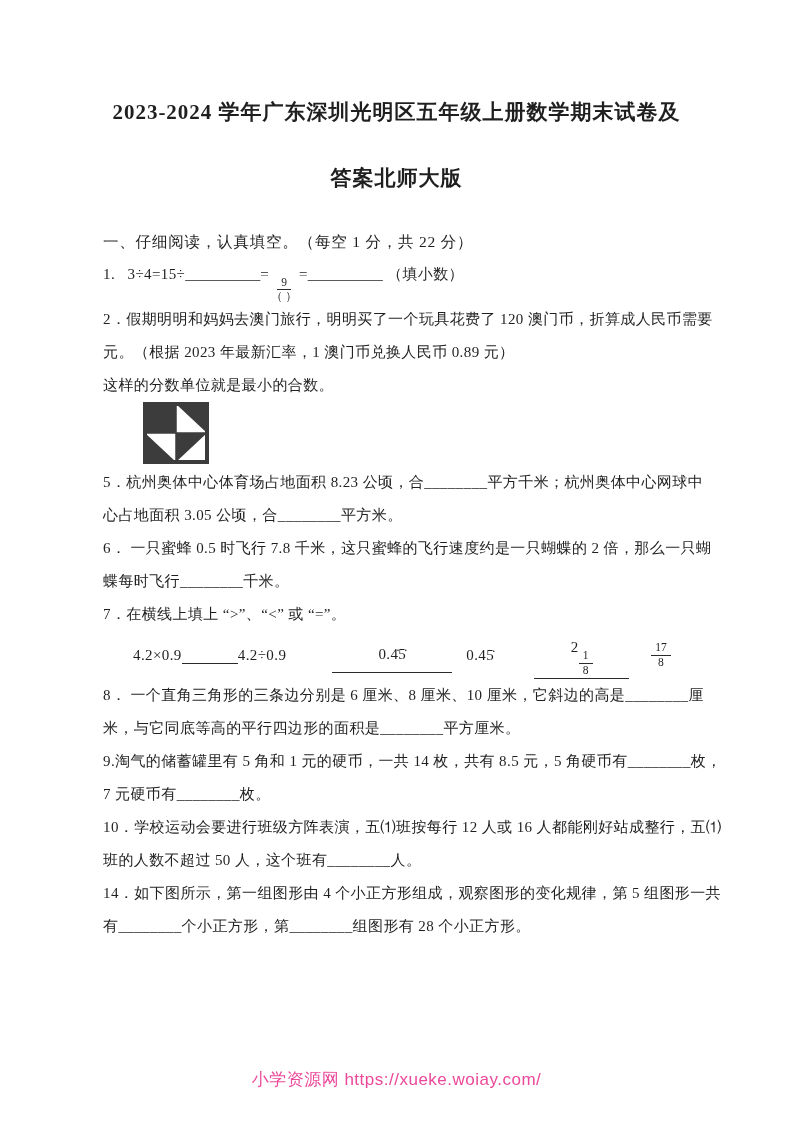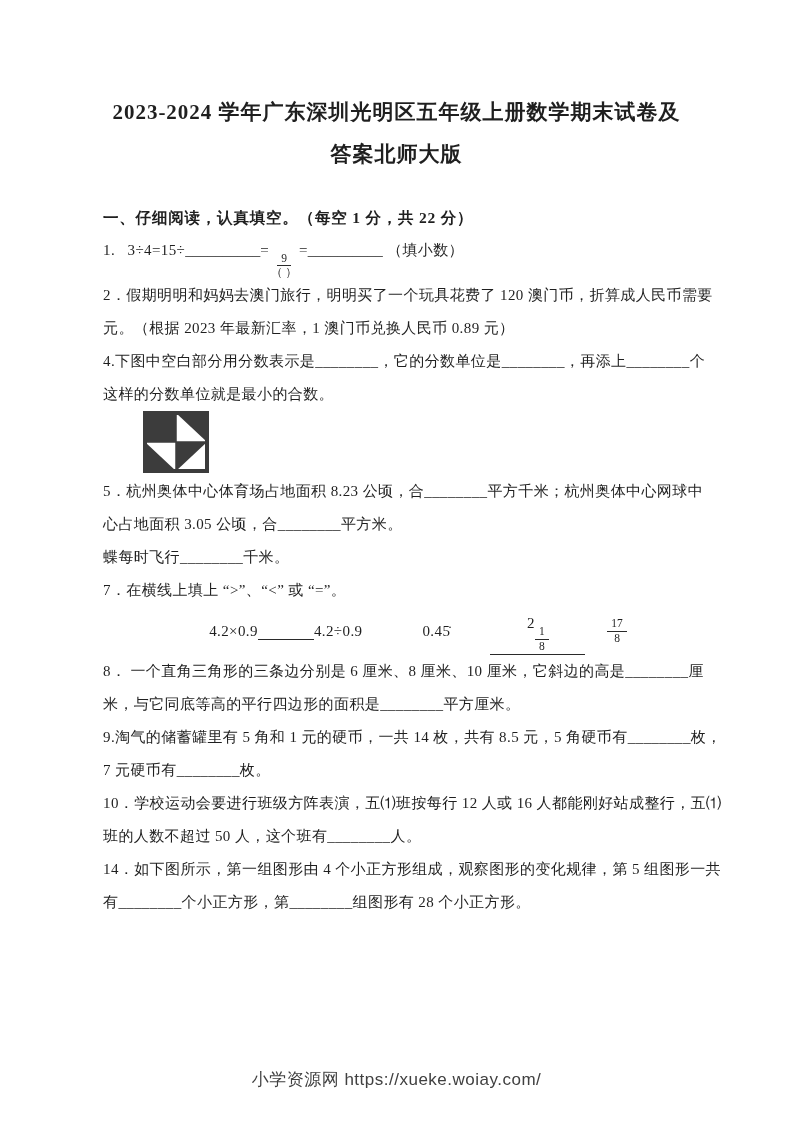--- a/index.html
+++ b/index.html
@@ -3,43 +3,43 @@
 <meta charset="utf-8">
 <style>
   html,body { margin:0; padding:0; background:#e8e8e8; }
   .page {
     width:793px; height:1122px; margin:0 auto; background:#ffffff;
     position:relative; overflow:hidden;
     font-family:"Liberation Serif","DejaVu Serif",serif;
     color:#1f1f1f;
   }
   .titles { padding-top:97px; text-align:center; font-weight:700; font-size:21px; line-height:30px; letter-spacing:1px; }
-  .title-line2 { margin-top:12px; }
+  .title-line2 { margin-top:36px; }
   .content { margin:32px 90px 0 103px; font-size:15px; letter-spacing:0.4px; }
-  .sec-heading { font-weight:700; font-size:15.5px; line-height:33px; letter-spacing:0.8px; white-space:pre; }
+  .sec-heading { font-weight:400; font-size:15.5px; line-height:33px; letter-spacing:0.8px; white-space:pre; }
   .line { line-height:33px; white-space:pre; }
   .blank { letter-spacing:0; }
   .frac {
     display:inline-flex; flex-direction:column; align-items:center;
     vertical-align:-7px; font-size:11.5px; line-height:1.15; letter-spacing:0;
   }
   .frac .num { border-bottom:1px solid #2a2a2a; padding:0 4px; text-align:center; }
   .frac .den { padding:0 2px; }
   .figure-row { height:64px; padding-left:40px; }
   .figure-row svg { display:block; }
-  .compare-row { line-height:33px; display:flex; align-items:center; margin-left:30px;justify-content:center; }
+  .compare-row { line-height:33px; display:flex; align-items:center; margin-left:30px; }
   .cmp-blank { display:inline-block; border-bottom:1px solid #2a2a2a; height:17px; }
   .cmp-underlined { display:inline-block; border-bottom:1px solid #2a2a2a; text-align:center; padding-bottom:1px; }
   .w56 { width:56px; } .w120 { width:120px; } .w95 { width:95px; }
   .g46 { width:46px; } .g14 { width:14px; } .g40 { width:40px; } .g22 { width:22px; }
   .gap { display:inline-block; height:1px; }
   .footer {
     position:absolute; left:0; top:1068px; width:100%; text-align:center;
     font-family:"Liberation Sans","DejaVu Sans",sans-serif;
-    font-size:17px; color:#404040; letter-spacing:0.5px;
+    font-size:17px; color:#ec4899; letter-spacing:0.5px;
   }
 </style>
 </head>
 <body>
 
 <div class="page">
 
   <div class="titles">
     <div>2023-2024 学年广东深圳光明区五年级上册数学期末试卷及</div>
     <div class="title-line2">答案北师大版</div>
@@ -48,47 +48,48 @@
   <div class="content">
 
     <div class="sec-heading">一、仔细阅读，认真填空。（每空 1 分，共 22 分）</div>
 
     <div class="line"><span>1.   3÷4=15÷</span><span class="blank">__________</span><span>=</span><span class="frac"><span class="num">9</span><span class="den">（ ）</span></span><span>=</span><span class="blank">__________</span><span> （填小数）</span></div>
 
     <div class="line">2．假期明明和妈妈去澳门旅行，明明买了一个玩具花费了 120 澳门币，折算成人民币需要</div>
     <div class="line">元。（根据 2023 年最新汇率，1 澳门币兑换人民币 0.89 元）</div>
 
 
-    <div class="line">4.下图中空白部分用分数表示是________，它的分数单位是________，再添上________个</div>
     <div class="line">这样的分数单位就是最小的合数。</div>
 
     <div class="figure-row">
       <svg width="66" height="62" viewBox="0 0 66 62">
         <rect x="2" y="2" width="62" height="58" stroke-width="4" fill="#ffffff" stroke="#3c3c3c"></rect>
         <rect x="2" y="2" width="31" height="29" fill="#3c3c3c"></rect>
         <polygon points="33,2 64,2 64,31" fill="#3c3c3c"></polygon>
         <polygon points="2,31 2,60 33,60" fill="#3c3c3c"></polygon>
         <polygon points="33,31 64,31 33,60" fill="#3c3c3c"></polygon>
         <line x1="33" y1="2" x2="33" y2="60" stroke-width="1.5" stroke="#3c3c3c"></line>
         <line x1="2" y1="31" x2="64" y2="31" stroke-width="1.5" stroke="#3c3c3c"></line>
       </svg>
     </div>
 
     <div class="line">5．杭州奥体中心体育场占地面积 8.23 公顷，合________平方千米；杭州奥体中心网球中</div>
     <div class="line">心占地面积 3.05 公顷，合________平方米。</div>
 
+    <div class="line">6． 一只蜜蜂 0.5 时飞行 7.8 千米，这只蜜蜂的飞行速度约是一只蝴蝶的 2 倍，那么一只蝴</div>
     <div class="line">蝶每时飞行________千米。</div>
 
     <div class="line">7．在横线上填上 “&gt;”、“&lt;” 或 “=”。</div>
 
     <div class="compare-row">
         <span>4.2×0.9</span>
         <span class="cmp-blank w56"></span>
         <span>4.2÷0.9</span>
         <span class="gap g46"></span>
+        <span class="cmp-underlined w120">0.4̇5̇</span>
         <span class="gap g14"></span>
         <span>0.45̇</span>
         <span class="gap g40"></span>
         <span class="cmp-underlined w95"><span>2</span><span class="frac">
             <span class="num">1</span>
             <span class="den">8</span>
           </span></span>
         <span class="gap g22"></span>
         <span class="frac">
           <span class="num">17</span>

